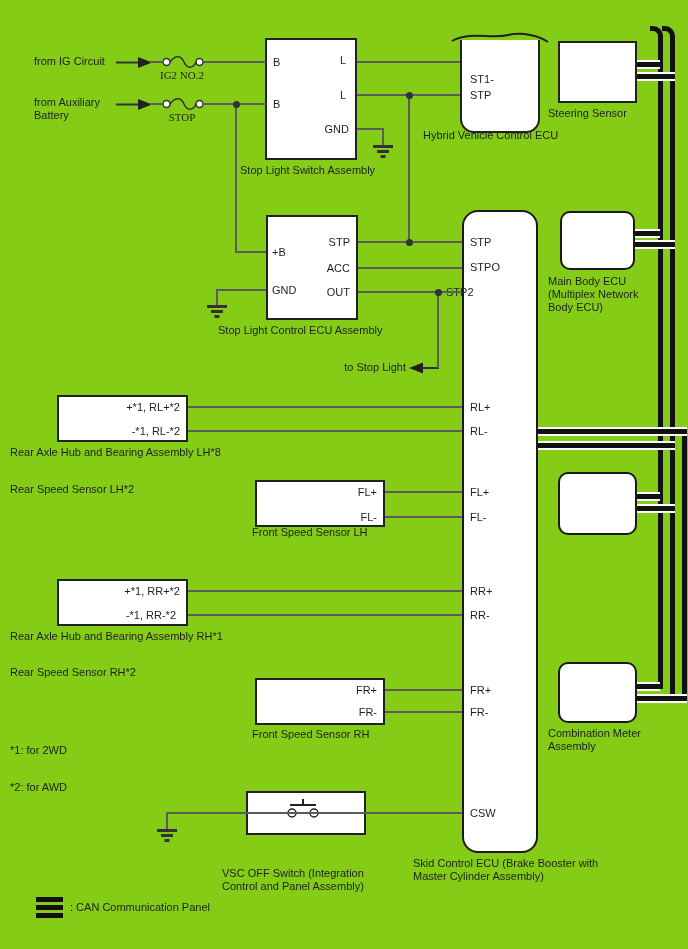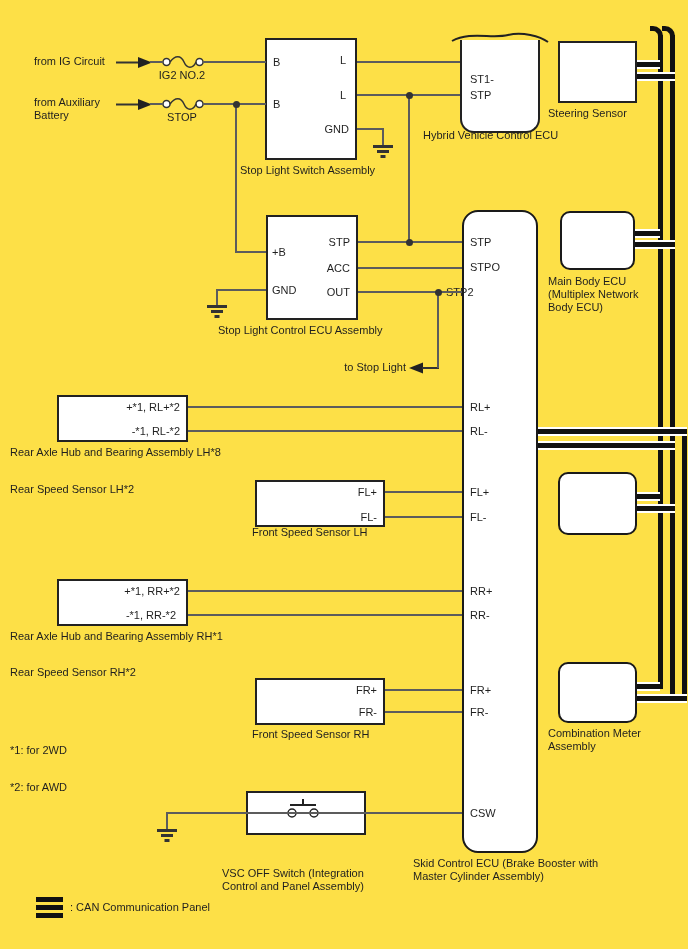--- a/index.html
+++ b/index.html
@@ -1,20 +1,20 @@
 <!DOCTYPE html>
 <html><head>
 <meta charset="utf-8">
 <style>
   html,body{margin:0;padding:0;background:#fff;}
-  #diagram{position:relative;width:688px;height:949px;background:#fde047;
+  #diagram{position:relative;width:688px;height:949px;background:#84cc16;
     font-family:"Liberation Sans", sans-serif;color:#1f1f1f;overflow:hidden;}
   .label{position:absolute;font-size:11px;line-height:13px;color:#1f1f1f;white-space:pre-line;}
   .nowrap{white-space:nowrap;}
-  .center{text-align:center;}
+  .center{text-align:center;font-family:Liberation Serif, serif;}
   .right{text-align:right;}
   .term{position:absolute;font-size:11px;line-height:14px;color:#1f1f1f;white-space:nowrap;}
   .box{position:absolute;border:2px solid #222222;background:#fff;box-sizing:border-box;}
   .rbox{position:absolute;border:2px solid #1a1a1a;background:#fff;box-sizing:border-box;border-radius:10px;}
   .wire-h{position:absolute;height:2px;background:#5c5c5c;z-index:1;}
   .wire-v{position:absolute;width:2px;background:#5c5c5c;z-index:1;}
   .dot{position:absolute;width:7px;height:7px;border-radius:50%;background:#333;z-index:2;}
   .trunk{position:absolute;width:5px;background:#111111;z-index:2;}
   .tap{position:absolute;height:5px;background:#111111;z-index:3;
        box-shadow:0 2px 0 #ffffff, 0 -2px 0 #ffffff;}

